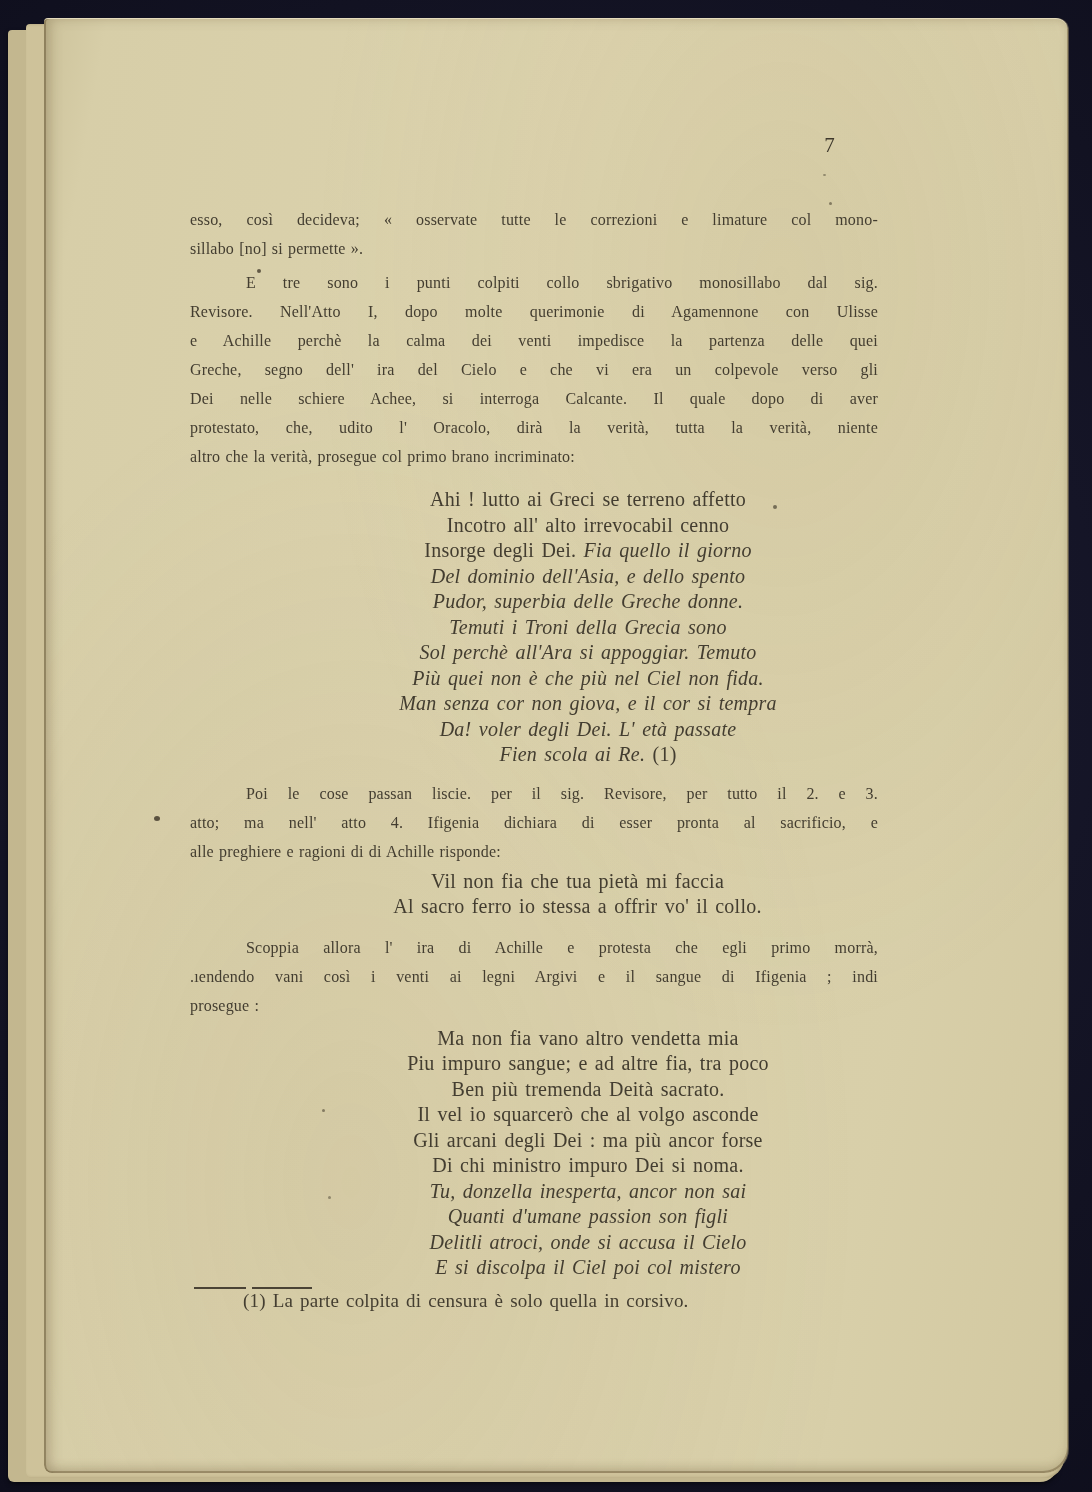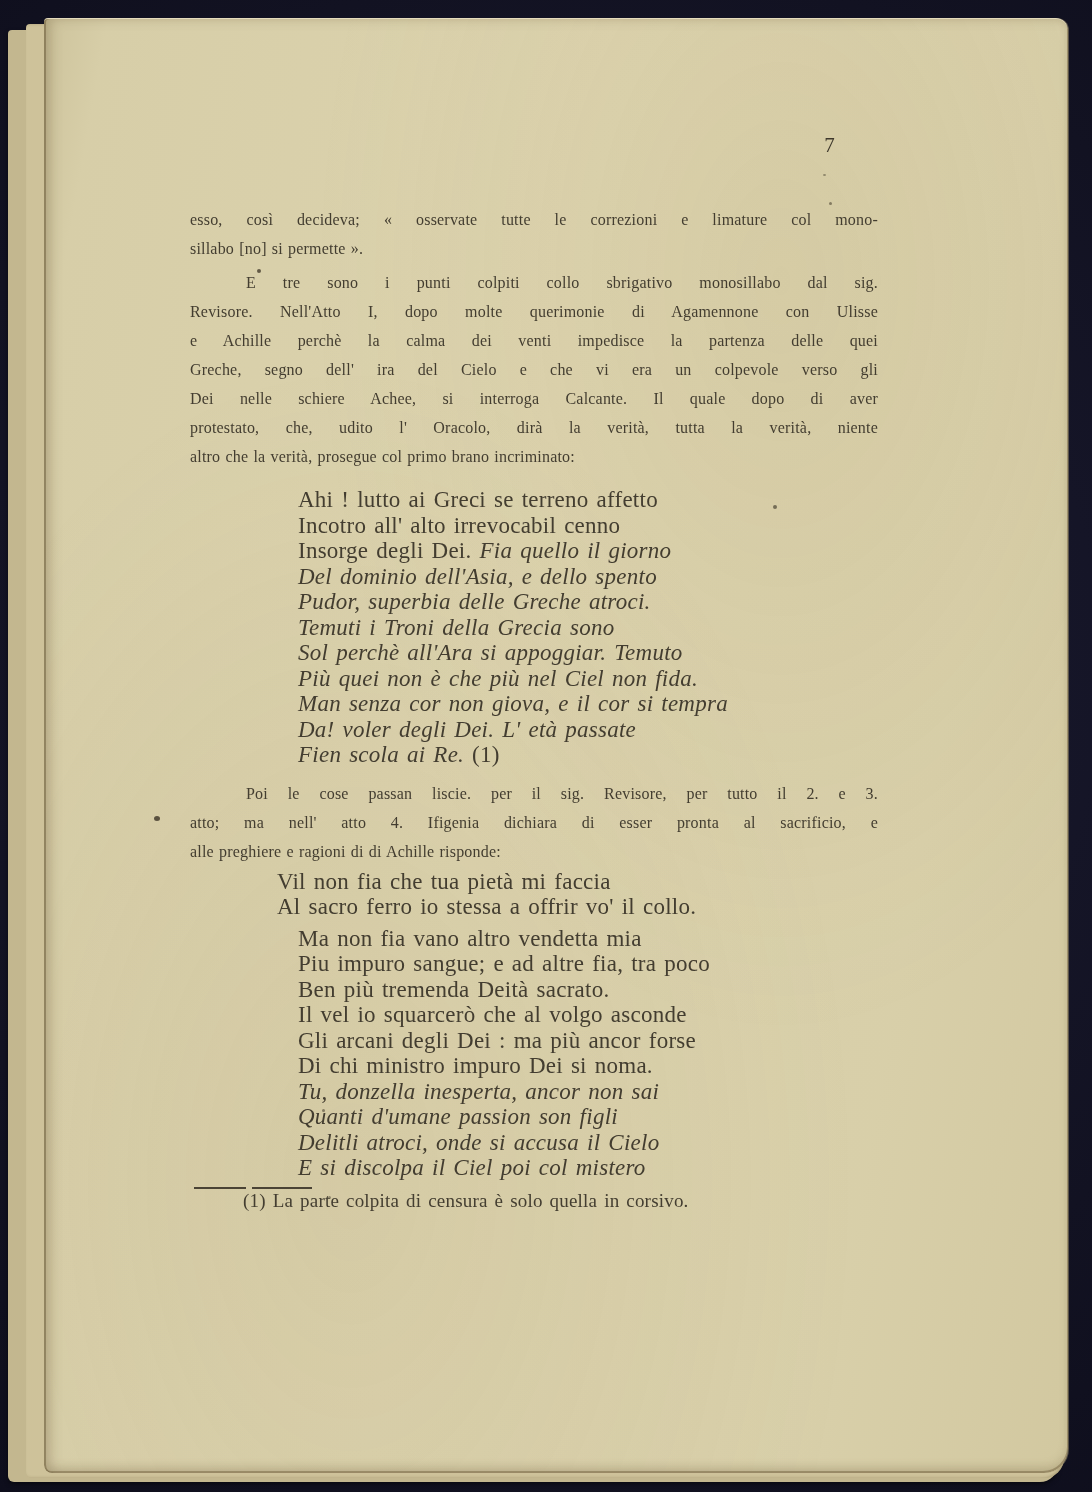--- a/index.html
+++ b/index.html
@@ -51,22 +51,23 @@
   }
 
   .paragraph .pline{
     height:29px;line-height:29px;font-size:16px;letter-spacing:.2px;word-spacing:.06em;
     text-align:justify;text-align-last:justify;white-space:nowrap;
   }
   .paragraph .pline.last{text-align-last:left;white-space:normal;}
   .paragraph .pline.indent{padding-left:56px;}
 
   .verse .vline{
-    height:25.5px;line-height:25.5px;font-size:23px;letter-spacing:.25px;word-spacing:2px;
+    height:25.5px;line-height:25.5px;font-size:20px;letter-spacing:.25px;word-spacing:2px;
     white-space:nowrap;
+    text-align:center;
   }
   .verse{padding-left:108px;}
   .verse .it{font-style:italic;}
   .verse .ro{font-style:normal;}
 
   .block-1{margin-top:5px;}
   .block-2{margin-top:16px;}
   .block-3{margin-top:11px;}
   .block-4{margin-top:3px;padding-left:87px;}
   .block-5{margin-top:13px;}
@@ -113,36 +114,41 @@
           <div class="pline">Greche, segno dell' ira del Cielo e che vi era  un  colpevole  verso  gli</div>
           <div class="pline">Dei nelle schiere Achee, si interroga Calcante. Il  quale  dopo  di  aver</div>
           <div class="pline">protestato, che, udito l' Oracolo, dirà la verità, tutta  la  verità,  niente</div>
           <div class="pline last">altro che la verità, prosegue col primo brano incriminato:</div>
         </div>
         <div class="verse block-2">
           <div class="vline"><span class="ro">Ahi ! lutto ai Greci se terreno affetto</span></div>
           <div class="vline"><span class="ro">Incotro all' alto irrevocabil cenno</span></div>
           <div class="vline"><span class="ro">Insorge degli Dei. </span><span class="it">Fia quello il giorno</span></div>
           <div class="vline"><span class="it">Del dominio dell'Asia, e dello spento</span></div>
-          <div class="vline"><span class="it">Pudor, superbia delle Greche atroci.</span></div>
+          <div class="vline"><span class="it">Pudor, superbia delle Greche donne.</span></div>
           <div class="vline"><span class="it">Temuti i Troni della Grecia sono</span></div>
           <div class="vline"><span class="it">Sol perchè all'Ara si appoggiar. Temuto</span></div>
           <div class="vline"><span class="it">Più quei non è che più nel Ciel non fida.</span></div>
           <div class="vline"><span class="it">Man senza cor non giova, e il cor si tempra</span></div>
           <div class="vline"><span class="it">Da! voler degli Dei. L' età passate</span></div>
           <div class="vline"><span class="it">Fien scola ai Re. </span><span class="ro">(1)</span></div>
         </div>
         <div class="paragraph block-3">
           <div class="pline indent">Poi le cose passan liscie. per il sig. Revisore, per tutto il 2. e 3.</div>
           <div class="pline">atto; ma nell' atto 4. Ifigenia dichiara di  esser  pronta  al sacrificio,  e</div>
           <div class="pline last">alle preghiere e ragioni di di Achille risponde:</div>
         </div>
         <div class="verse block-4">
           <div class="vline"><span class="ro">Vil non fia che tua pietà mi faccia</span></div>
           <div class="vline"><span class="ro">Al sacro ferro io stessa a offrir vo' il collo.</span></div>
+        </div>
+        <div class="paragraph block-5">
+          <div class="pline indent">Scoppia allora l' ira di Achille e protesta che egli primo morrà,</div>
+          <div class="pline">.ıendendo vani così i venti ai legni Argivi e il  sangue di Ifigenia ;  indi</div>
+          <div class="pline last">prosegue :</div>
         </div>
         <div class="verse block-6">
           <div class="vline"><span class="ro">Ma non fia vano altro vendetta mia</span></div>
           <div class="vline"><span class="ro">Piu impuro sangue; e ad altre fia, tra poco</span></div>
           <div class="vline"><span class="ro">Ben più tremenda Deità sacrato.</span></div>
           <div class="vline"><span class="ro">Il vel io squarcerò che al volgo asconde</span></div>
           <div class="vline"><span class="ro">Gli arcani degli Dei : ma più ancor forse</span></div>
           <div class="vline"><span class="ro">Di chi ministro impuro Dei si noma.</span></div>
           <div class="vline"><span class="it">Tu, donzella inesperta, ancor non sai</span></div>
           <div class="vline"><span class="it">Quanti d'umane passion son figli</span></div>

